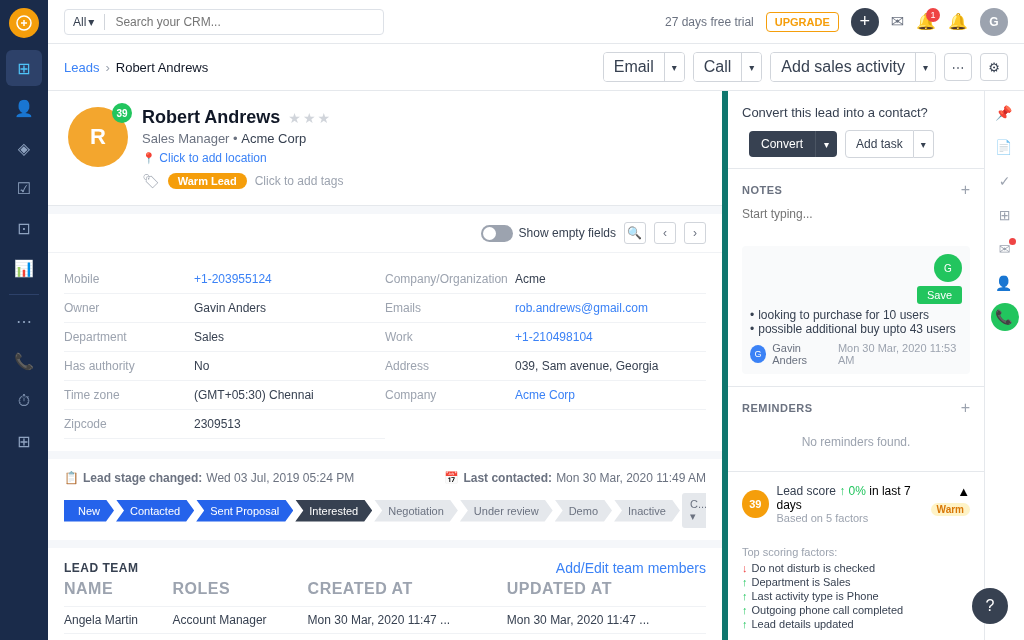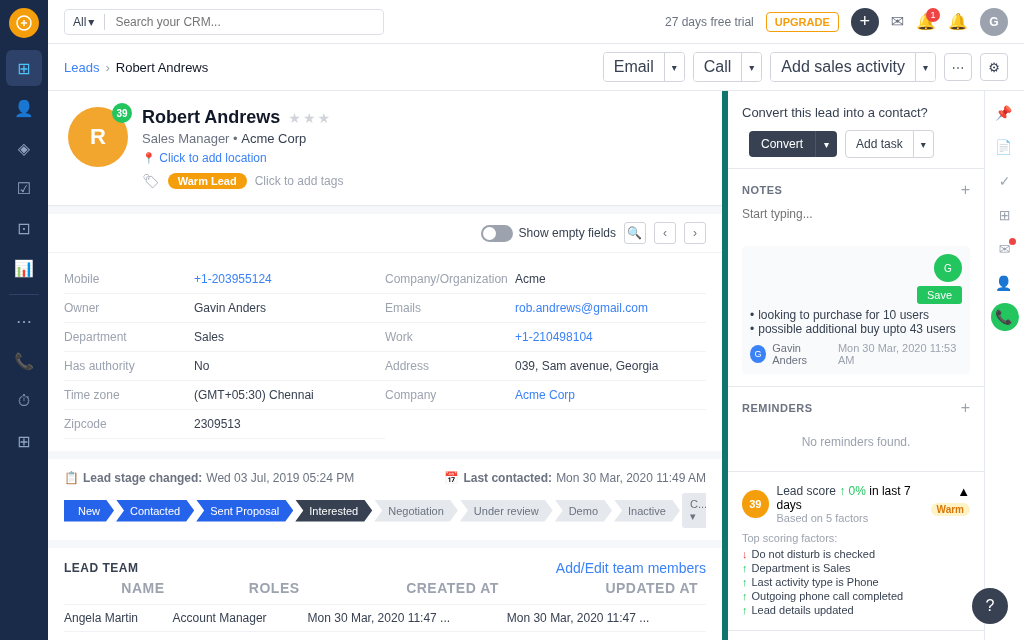--- a/index.html
+++ b/index.html
@@ -264,21 +264,21 @@
       margin-top: 8px;
       padding: 12px 16px;
     }
     .section-header {
       display: flex; align-items: center; justify-content: space-between;
     }
     .section-title { font-size: 12px; font-weight: 700; color: #374151; text-transform: uppercase; letter-spacing: 0.5px; }
     .section-link { color: #3b82f6; font-size: 14px; cursor: pointer; }
     .team-table { width: 100%; border-collapse: collapse; }
     .team-table th {
-      text-align: right; color: #9ca3af; font-size: 14px; font-weight: 600;
+      text-align: left; color: #9ca3af; font-size: 16px; font-weight: 600;
       text-transform: uppercase; padding: 4px 8px 8px 0; letter-spacing: 0.5px;
     }
     .team-table td { padding: 6px 8px 6px 0; font-size: 12px; color: #374151; }
     .team-table tr { border-bottom: 1px solid #f0f2f5; }
 
     
     .right-panel {
       width: 262px;
       background: #fff;
       border-left: 6px solid #0f766e;
@@ -353,21 +353,21 @@
     .score-left { display: flex; align-items: center; gap: 8px; }
     .score-badge {
       width: 28px; height: 28px; background: #f59e0b; border-radius: 50%;
       display: flex; align-items: center; justify-content: center; color: #fff; font-size: 11px; font-weight: 700;
     }
     .score-info { font-size: 12px; }
     .score-title { color: #374151; font-weight: 500; }
     .score-up { color: #22c55e; }
     .score-sub { color: #9ca3af; font-size: 11px; }
     .score-tag { background: #fef3c7; color: #d97706; font-size: 10px; padding: 1px 6px; border-radius: 8px; font-weight: 600; }
-    .scoring-factors { margin-top: 8px; }
+    .scoring-factors { margin-top: 22px; }
     .factor-title { font-size: 11px; color: #9ca3af; margin-bottom: 4px; }
     .factor-item { display: flex; align-items: center; gap: 4px; font-size: 11px; color: #374151; margin-bottom: 2px; }
     .factor-down { color: #ef4444; }
     .factor-up { color: #22c55e; }
 
     
     .duplicate-section { padding: 12px 14px; }
 
     
     .far-right-sidebar {

